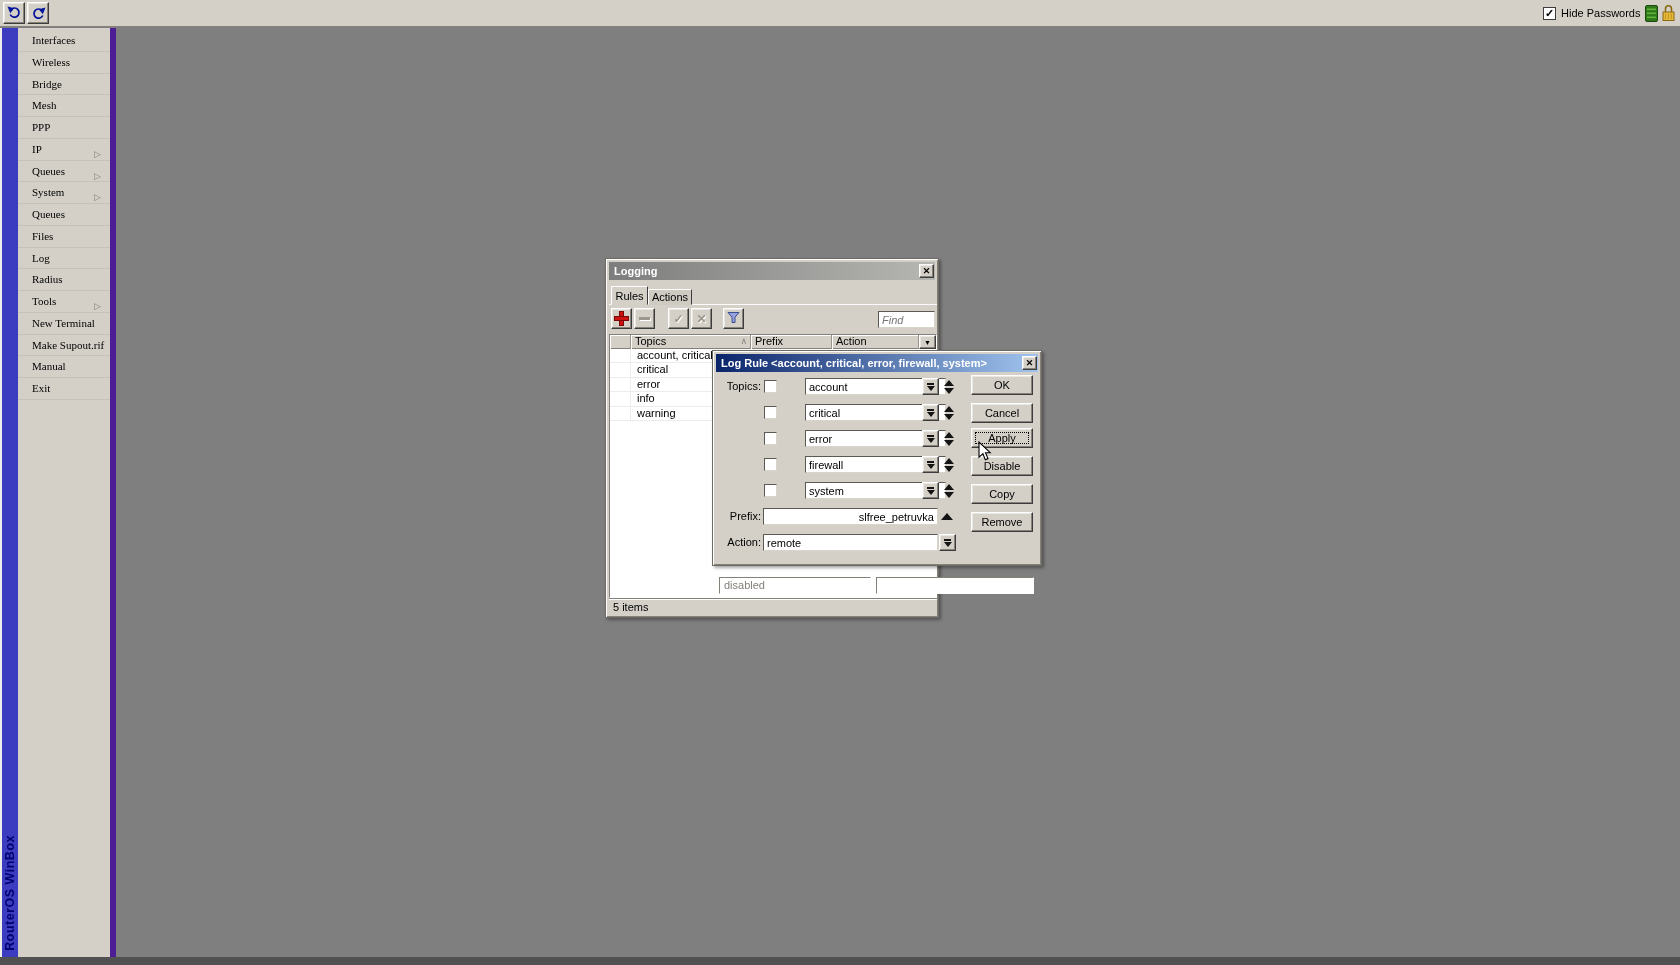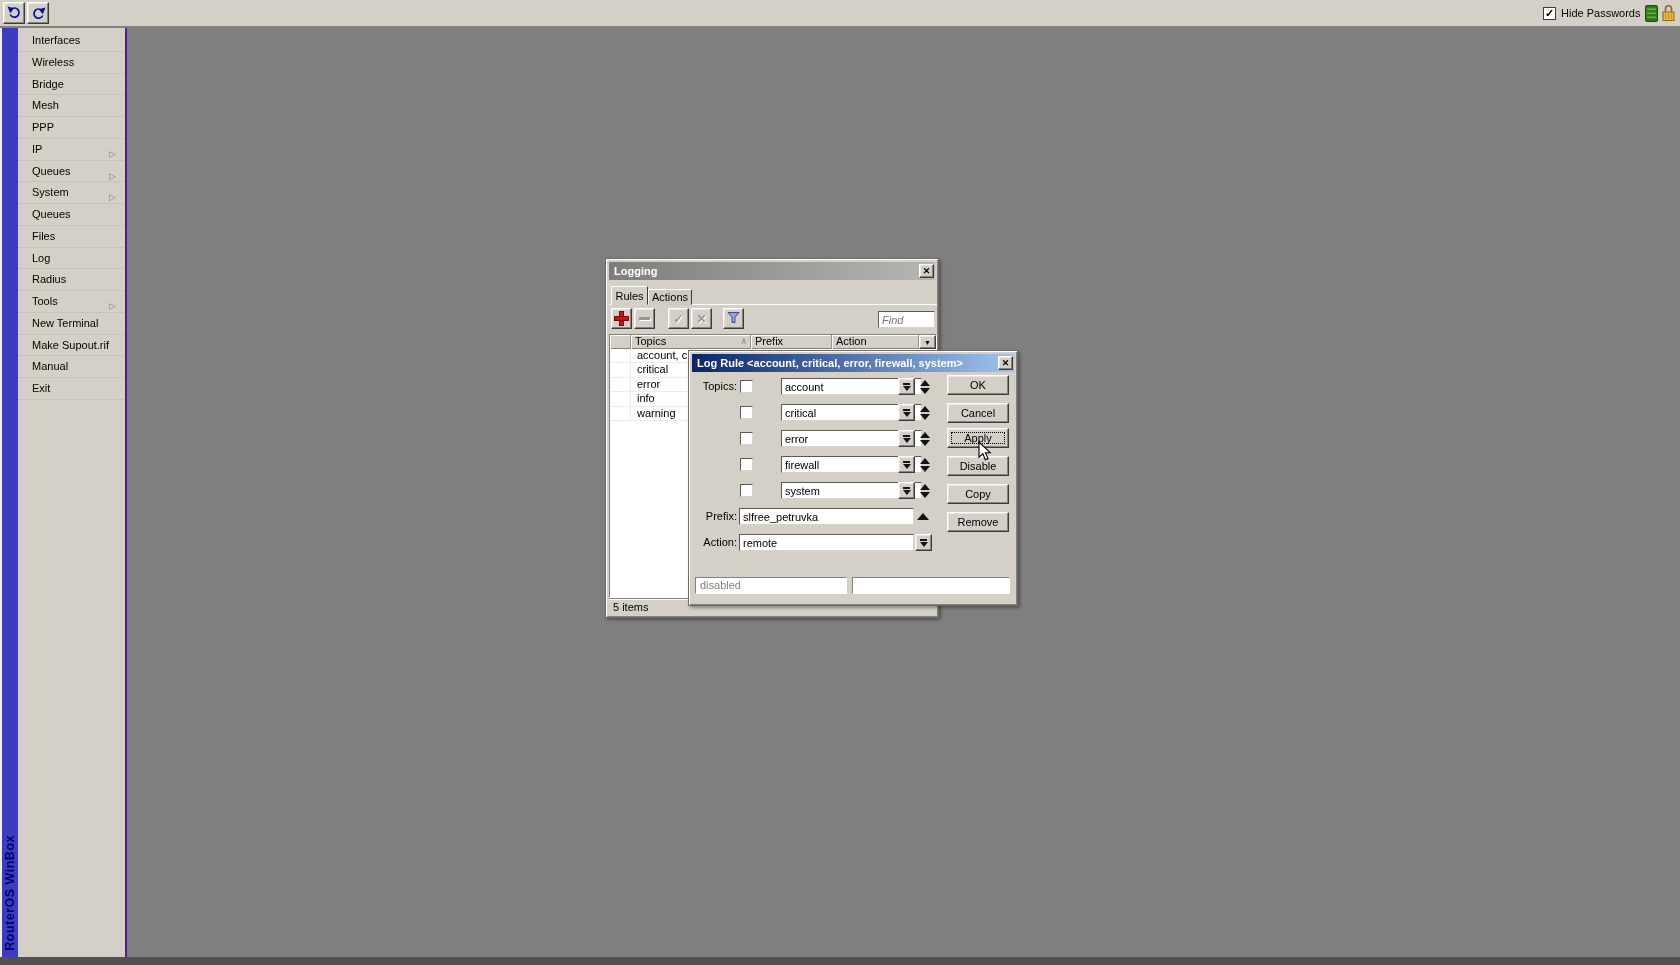--- a/index.html
+++ b/index.html
@@ -31,22 +31,22 @@
   .hp-label { position:absolute; left:1561px; top:7px; line-height:13px; font-size:11px; }
   .icon-green { position:absolute; left:1645px; top:5px; }
   .icon-lock  { position:absolute; left:1661px; top:4px; }
 
   
   .edge-hl { position:absolute; left:0; top:28px; width:2px; height:929px; background:#efeeea; }
   .bluestrip { position:absolute; left:2px; top:28px; width:16px; height:929px; background:#3c3cc0; }
   .brand { position:absolute; left:1px; bottom:6px; width:15px;
            writing-mode:vertical-rl; transform:rotate(180deg);
            font-size:12.5px; font-weight:bold; color:#000070; letter-spacing:.5px; }
-  .sidebar { position:absolute; left:18px; top:28px; width:109px; height:929px;
-             background:#d4d0c8; border-right:2px solid #4c1d95; }
+  .sidebar { position:absolute; left:18px; top:28px; width:98px; height:929px;
+             background:#d4d0c8; border-right:6px solid #4c1d95;font-family:Liberation Serif, serif; }
   .side-item { position:relative; height:21.75px; line-height:21px; padding-left:14px;
                border-bottom:1px solid #c6c2b9; }
   .side-arrow { position:absolute; right:9px; top:5px; color:#84807a; font-size:9px; }
 
   
   #loggingWin { left:605px; top:258px; width:334px; height:360px; z-index:10; }
   #loggingTitle { background:linear-gradient(90deg,#7d7d7d,#b6b6b2); }
   .tabline { position:absolute; left:3px; top:45px; width:328px; height:1px; background:#fbfbfb; }
   .tab { position:absolute; text-align:center; border:1px solid;
          border-color:#fdfdfd #3c3c3c transparent #fdfdfd; }
@@ -72,21 +72,21 @@
   .sortmark { margin-left:auto; margin-right:3px; color:#8a867e; font-size:9px; line-height:13px; }
   .hdrop { width:17px; display:flex; align-items:center; justify-content:center; font-size:7px; }
   .lrow { display:flex; height:14.45px; border-bottom:1px solid #ececec; }
   .lrow .c0 { width:21px; border-right:1px solid #ececec; }
   .lrow .c1 { flex:1; padding-left:6px; line-height:13.5px; white-space:nowrap; overflow:hidden; }
   .statusbar { position:absolute; left:3px; top:339px; width:328px; height:18px;
                border-top:1px solid #84807a; box-shadow: inset 0 1px 0 #fff;
                line-height:17px; padding-left:4px; }
 
   
-  #ruleDlg { left:688px; top:350px; width:330px; height:256px; z-index:20;padding-left:12px; }
+  #ruleDlg { left:712px; top:350px; width:330px; height:216px; z-index:20;padding-left:12px; }
   #ruleTitle { background:linear-gradient(90deg,#0a246a,#a0c4ee); font-size:11px; }
   .dlg-label { position:absolute; width:40px; text-align:right; line-height:17px; }
   .cb { position:absolute; width:13px; height:13px; background:#fff;
         border:1px solid; border-color:#5c5852 #d8d4cc #d8d4cc #5c5852; }
   .trow-input { position:absolute; left:66px; width:141px; height:17px;margin-left:26px; }
   .drop-btn { position:absolute; width:17px; height:17px; display:flex; flex-direction:column;
               align-items:center; justify-content:center; }
   .drop-bar { width:7px; height:2px; background:#141414; margin-bottom:1px; }
   .tri-dn { width:0; height:0; border-left:4px solid transparent; border-right:4px solid transparent;
             border-top:5px solid #141414; }
@@ -325,21 +325,21 @@
   <div class="drop-btn raised" style="left:209px; top:131px">
     <span class="drop-bar"></span>
       <span class="tri-dn"></span>
   </div>
   <div class="spinner" style="left:229px; top:131px">
     <span class="sp-up"></span>
     <span class="sp-dn"></span>
   </div>
 
   <div class="dlg-label" style="left:8px; top:157px">Prefix:</div>
-  <input class="field" style="position: absolute; left: 50px; top: 157px; width: 175px; height: 17px;" value="slfree_petruvka">
+  <input class="field" style="position: absolute; left: 50px; top: 157px; width: 175px; height: 17px; text-align: right;" value="slfree_petruvka">
   <div class="collapse-up"></div>
 
   <div class="dlg-label" style="left:8px; top:183px">Action:</div>
   <input class="field" style="position: absolute; left: 50px; top: 183px; width: 175px; height: 17px;" value="remote">
   <div class="drop-btn raised" style="left:226px; top:183px">
     <span class="drop-bar"></span>
       <span class="tri-dn"></span>
   </div>
 
   <div class="dstatus sunken" style="left:6px; width:152px">

